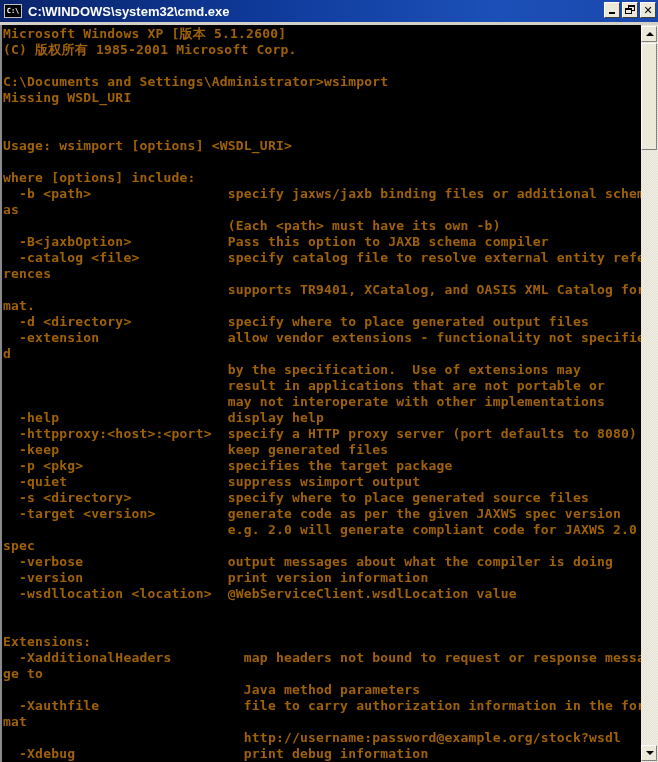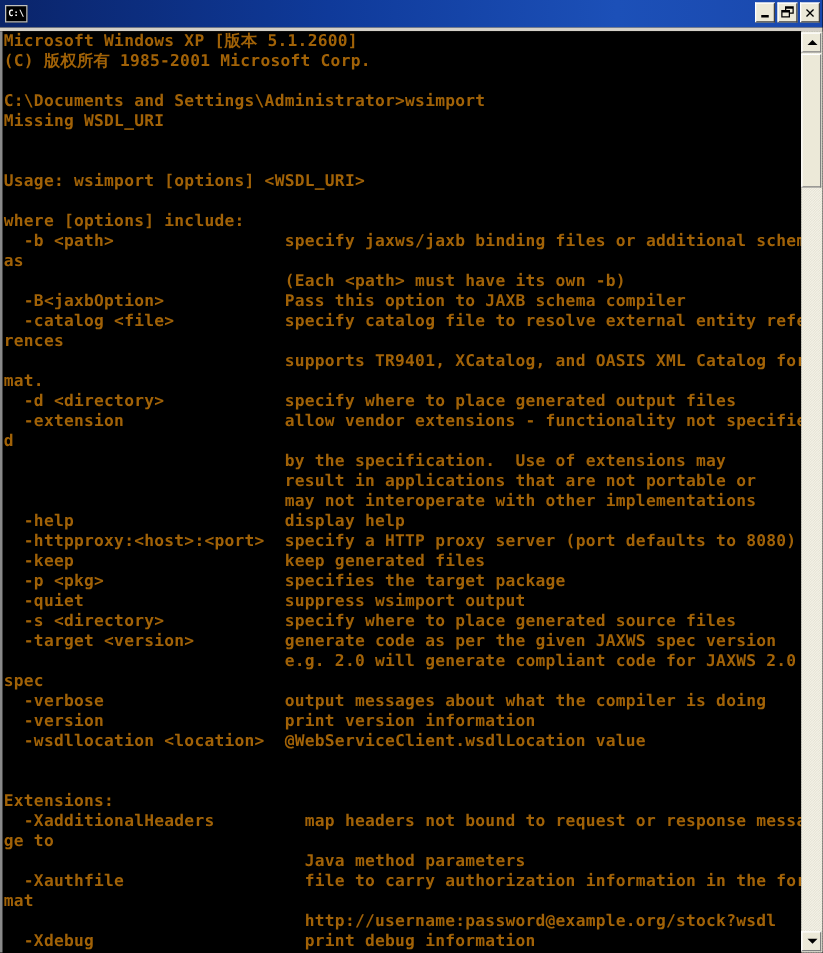--- a/index.html
+++ b/index.html
@@ -56,20 +56,21 @@
     .sb-thumb {
       position:absolute; left:0; top:18px; width:16px; height:107px; background:#ece9d8;
       border:1px solid #fff; border-right-color:#808080; border-bottom-color:#808080; box-sizing:border-box;
     }
   </style>
 </head>
 <body>
 
 <div class="titlebar">
   <span class="tb-icon">C:\</span>
+  <span class="tb-title">C:\WINDOWS\system32\cmd.exe</span>
   <div class="tb-buttons">
     <div class="tb-btn min"></div>
     <div class="tb-btn restore">
       <span class="sq1"></span>
       <span class="sq2"></span>
     </div>
     <div class="tb-btn close">✕</div>
   </div>
 </div>
 

